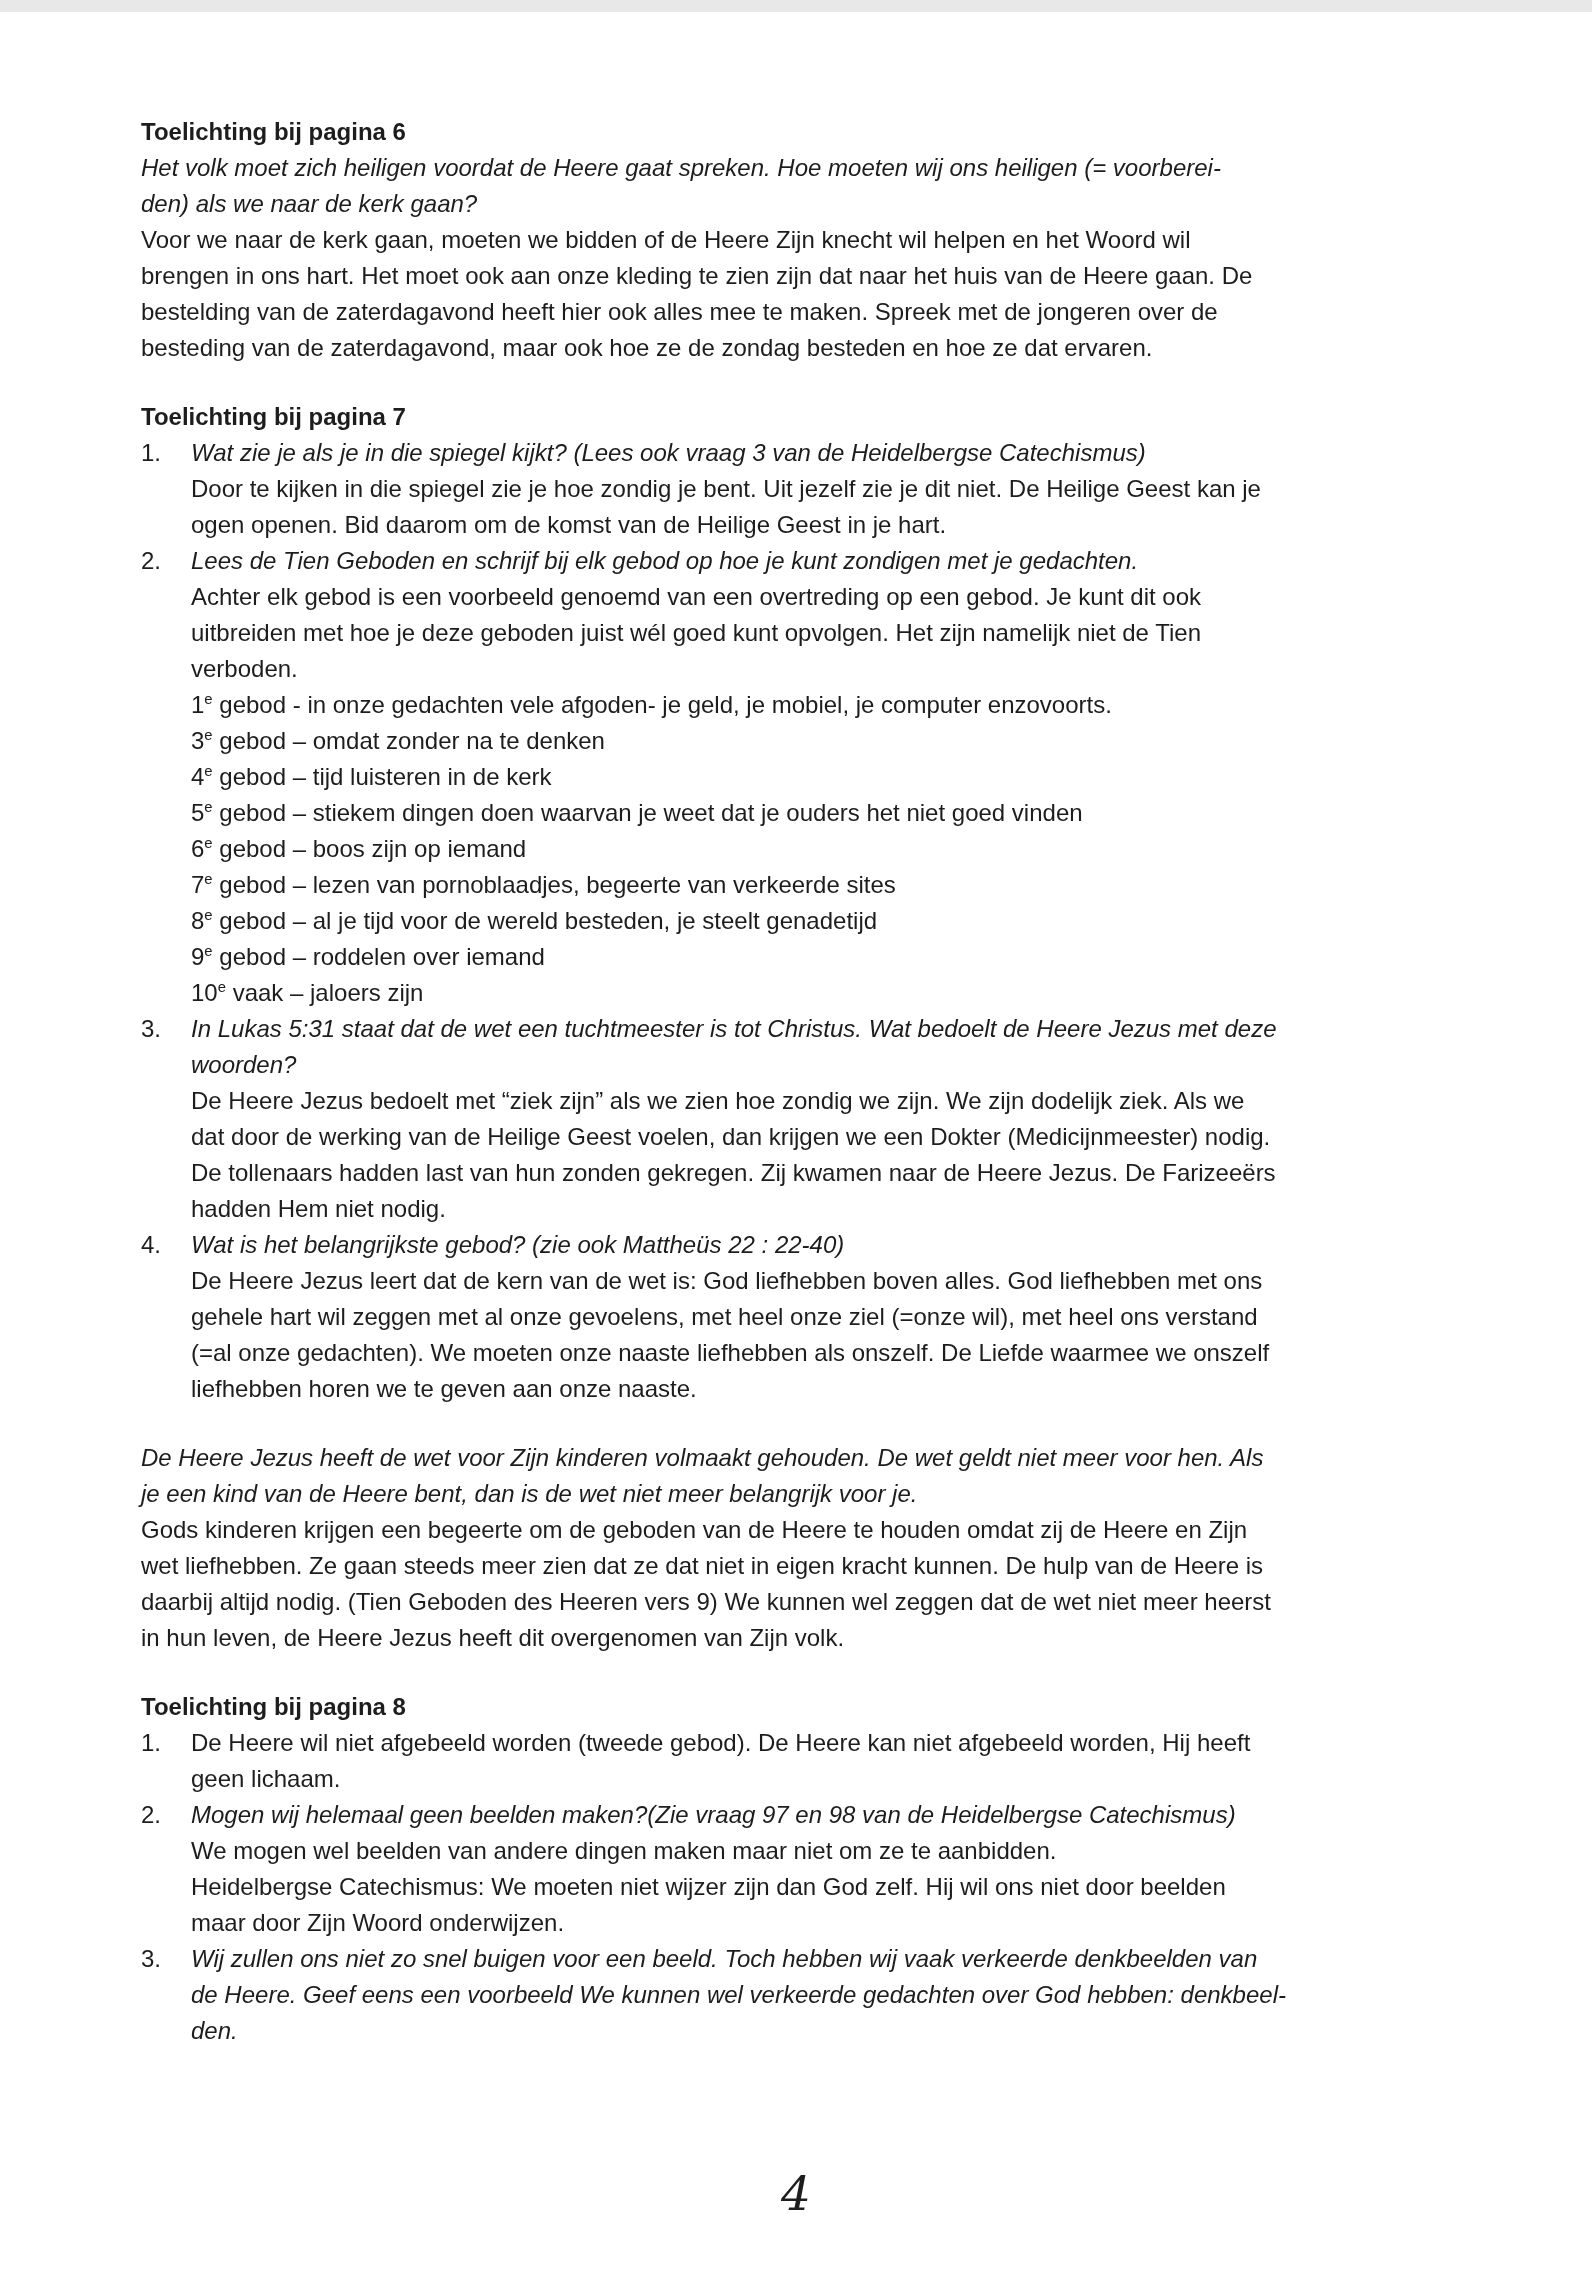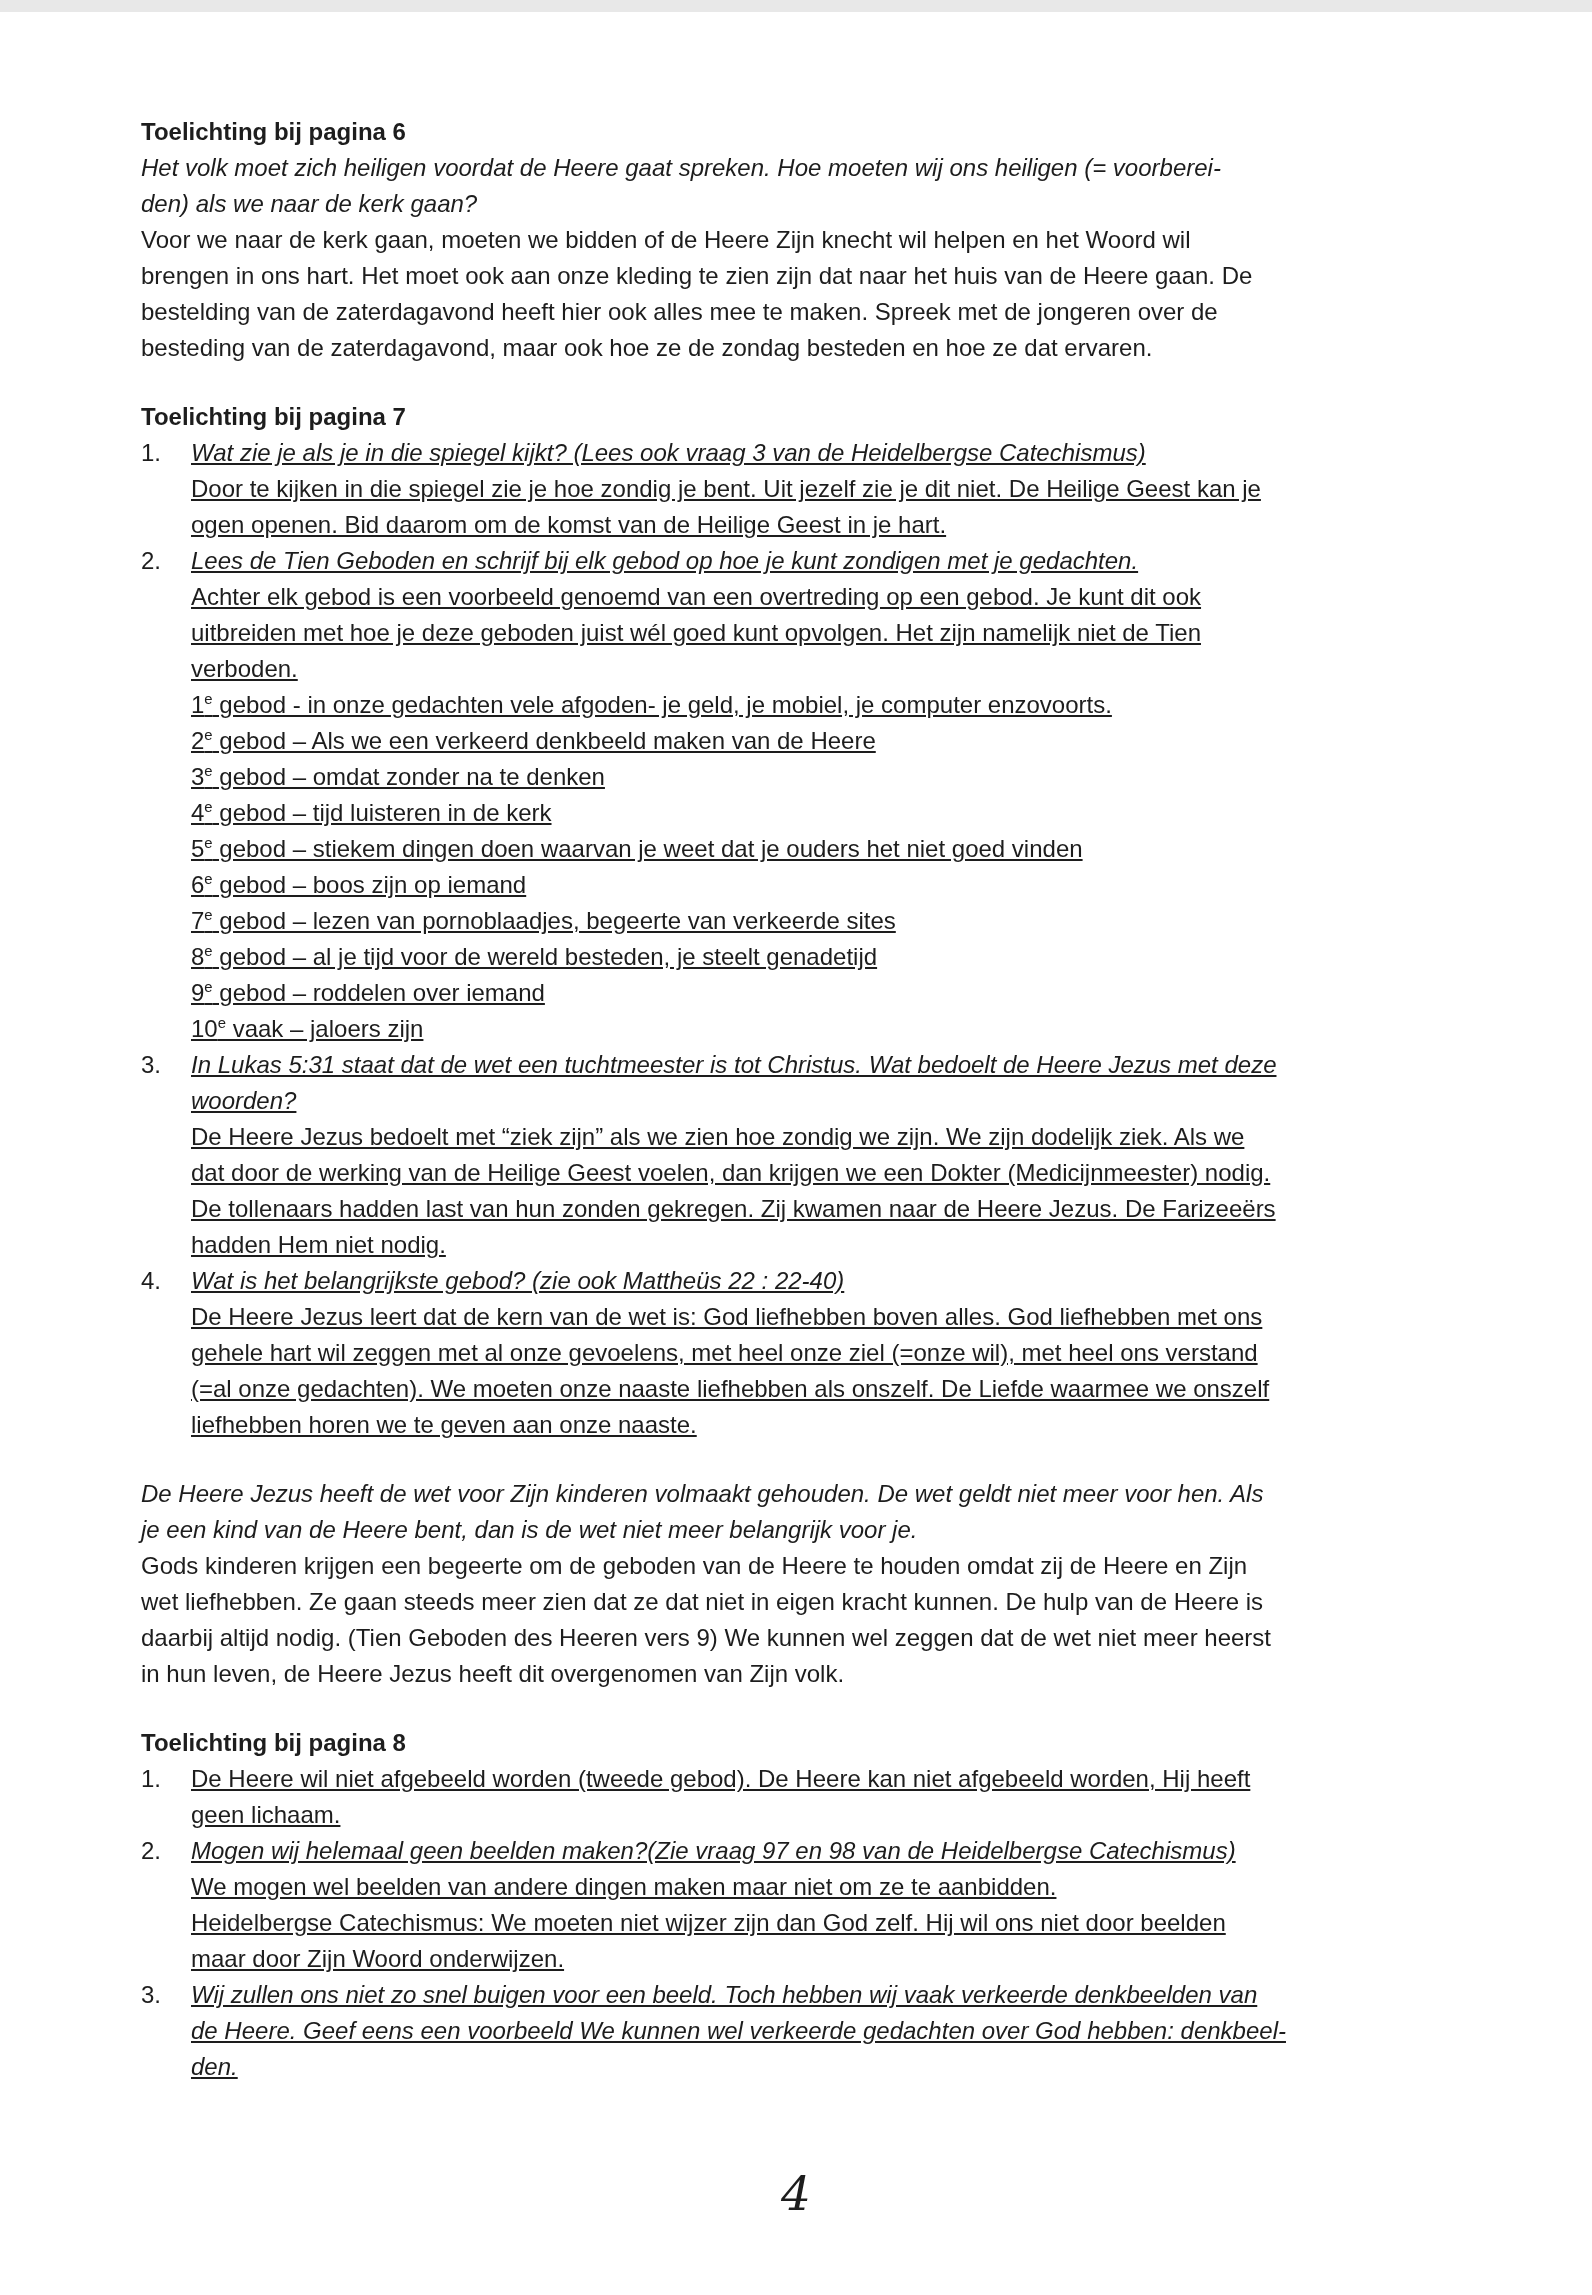--- a/index.html
+++ b/index.html
@@ -28,21 +28,21 @@
   p {
     margin: 0;
     white-space: pre-line;
   }
   .italic { font-style: italic; }
   .item { display: flex; }
   .item-num {
     flex: 0 0 50px;
     width: 50px;
   }
-  .item-body { flex: 1; min-width: 0; text-decoration: underline; }
+  .item-body { flex: 1; min-width: 0; }
   .gebod-line { white-space: pre-wrap; }
   .gebod-line sup {
     font-size: 0.62em;
     line-height: 0;
     vertical-align: super;
   }
   .page-number {
     position: absolute;
     top: 2156px;
     left: 0;
@@ -84,21 +84,20 @@
 
     <div class="item">
       <div class="item-num">2.</div>
       <div class="item-body">
         <p class="italic">Lees de Tien Geboden en schrijf bij elk gebod op hoe je kunt zondigen met je gedachten.</p>
         <p>Achter elk gebod is een voorbeeld genoemd van een overtreding op een gebod. Je kunt dit ook
 uitbreiden met hoe je deze geboden juist wél goed kunt opvolgen. Het zijn namelijk niet de Tien
 verboden.</p>
         <div>
           <div class="gebod-line"><span>1</span><sup>e</sup><span> gebod - in onze gedachten vele afgoden- je geld, je mobiel, je computer enzovoorts.</span></div>
-          <div class="gebod-line"><span>2</span><sup>e</sup><span> gebod – Als we een verkeerd denkbeeld maken van de Heere</span></div>
           <div class="gebod-line"><span>3</span><sup>e</sup><span> gebod – omdat zonder na te denken</span></div>
           <div class="gebod-line"><span>4</span><sup>e</sup><span> gebod – tijd luisteren in de kerk</span></div>
           <div class="gebod-line"><span>5</span><sup>e</sup><span> gebod – stiekem dingen doen waarvan je weet dat je ouders het niet goed vinden</span></div>
           <div class="gebod-line"><span>6</span><sup>e</sup><span> gebod – boos zijn op iemand</span></div>
           <div class="gebod-line"><span>7</span><sup>e</sup><span> gebod – lezen van pornoblaadjes, begeerte van verkeerde sites</span></div>
           <div class="gebod-line"><span>8</span><sup>e</sup><span> gebod – al je tijd voor de wereld besteden, je steelt genadetijd</span></div>
           <div class="gebod-line"><span>9</span><sup>e</sup><span> gebod – roddelen over iemand</span></div>
           <div class="gebod-line"><span>10</span><sup>e</sup><span> vaak – jaloers zijn</span></div>
         </div>
       </div>

